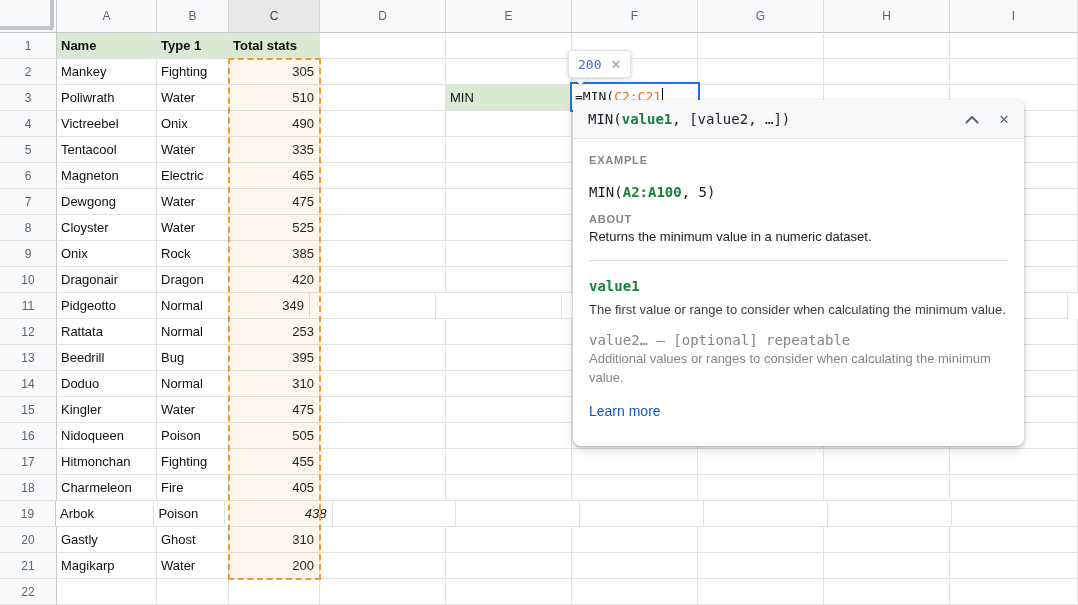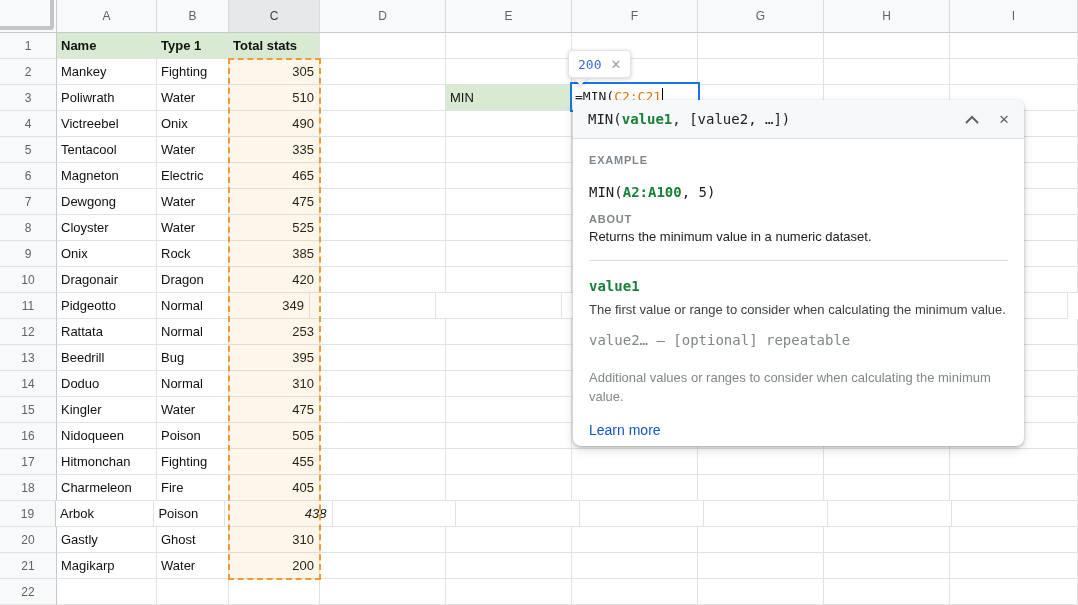--- a/index.html
+++ b/index.html
@@ -65,21 +65,21 @@
   .popup-hdr .x-glyph { font-size:16px; line-height:1; }
   .fn-green { color:#188038; font-weight:bold; }
   .popup-body { padding:10px 16px 0 16px; }
   .sec-label { font-size:11px; font-weight:bold; letter-spacing:0.8px; color:#80868b; margin-top:5px; }
   .code-line { font-family:"DejaVu Sans Mono", monospace; font-size:14px; color:#202124; margin-top:18px; }
   .about-text { font-size:13px; color:#202124; margin-top:4px; }
   .divider { border:none; border-top:1px solid #dadce0; margin:16px 0 17px 0; }
   .arg-name { font-family:"DejaVu Sans Mono", monospace; font-size:14px; }
   .arg-desc { font-size:13px; color:#3c4043; line-height:19px; margin-top:6px; }
   .arg2-name { font-family:"DejaVu Sans Mono", monospace; font-size:14px; color:#80868b; margin-top:13px; }
-  .arg2-desc { font-size:13px; color:#80868b; line-height:19px; margin-top:20px; }
+  .arg2-desc { font-size:13px; color:#80868b; line-height:19px; margin-top:1px; }
   .learn-more { display:inline-block; font-size:14px; color:#1155cc; margin-top:16px;
     text-decoration:none; cursor:pointer; }
 </style>
 </head>
 <body>
 
 <div id="sheet">
 
   <div id="grid">
       <div class="hdr-row">

